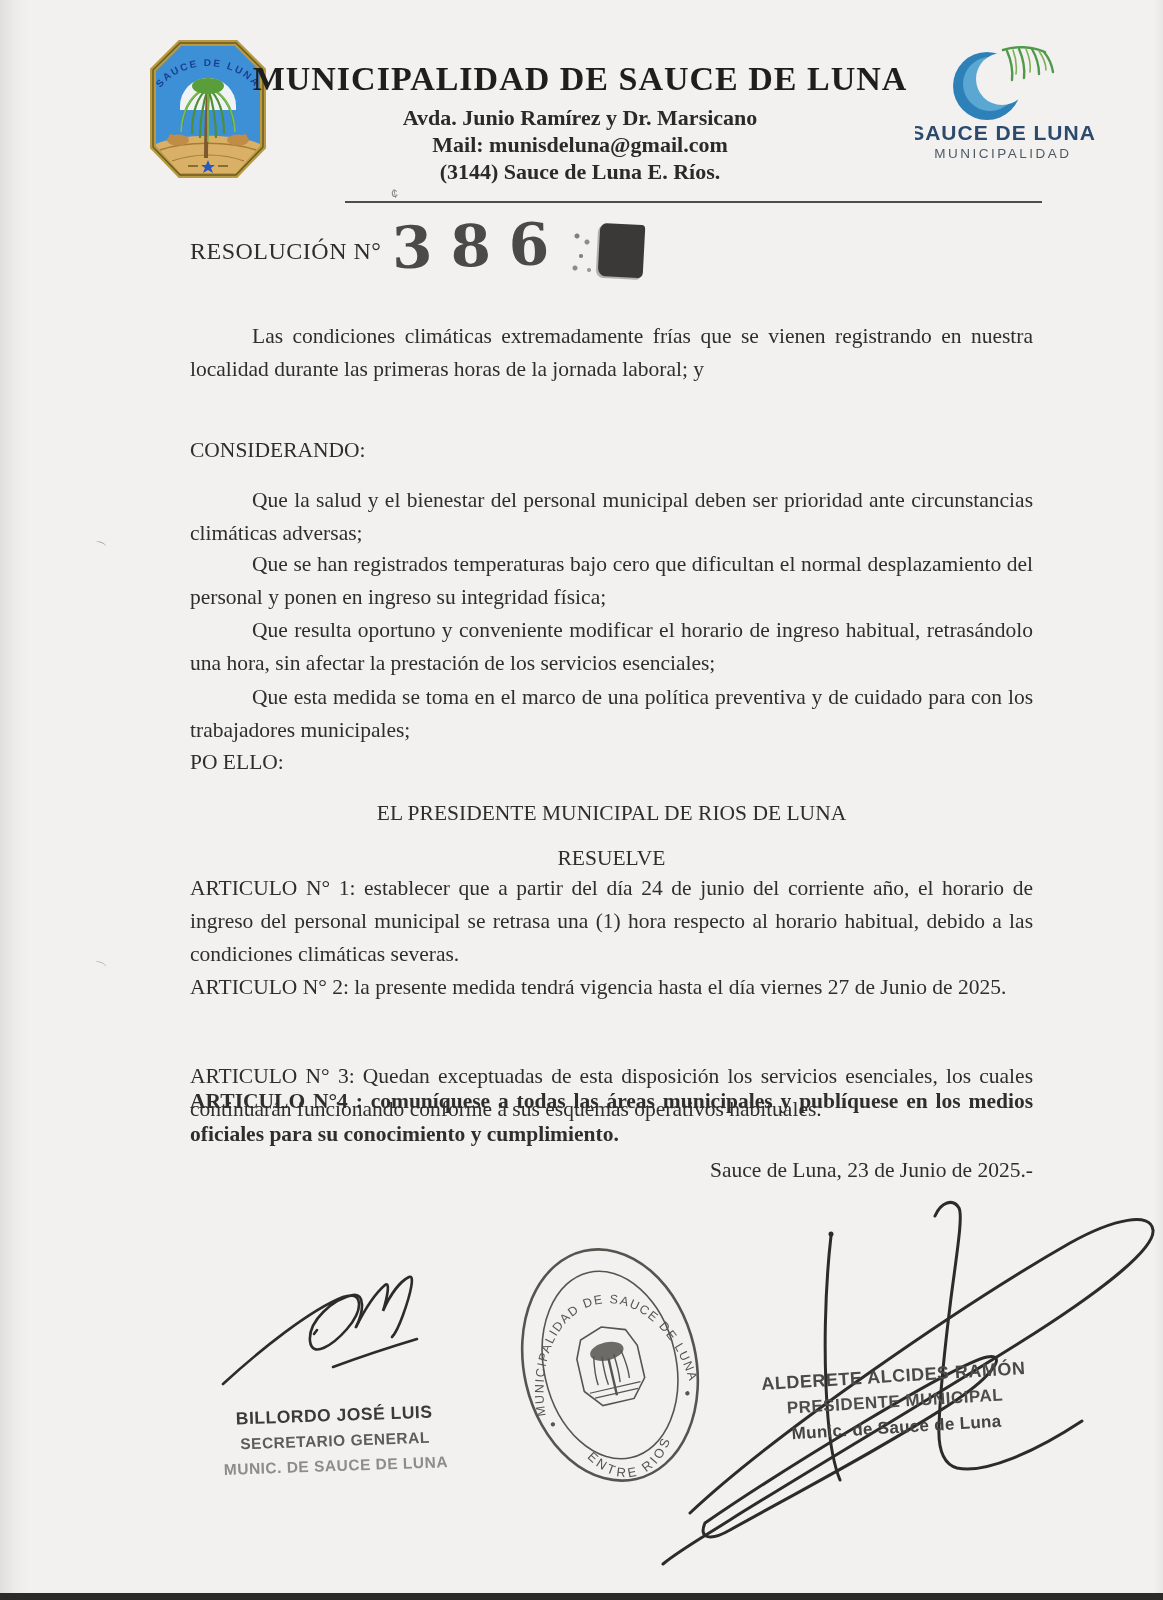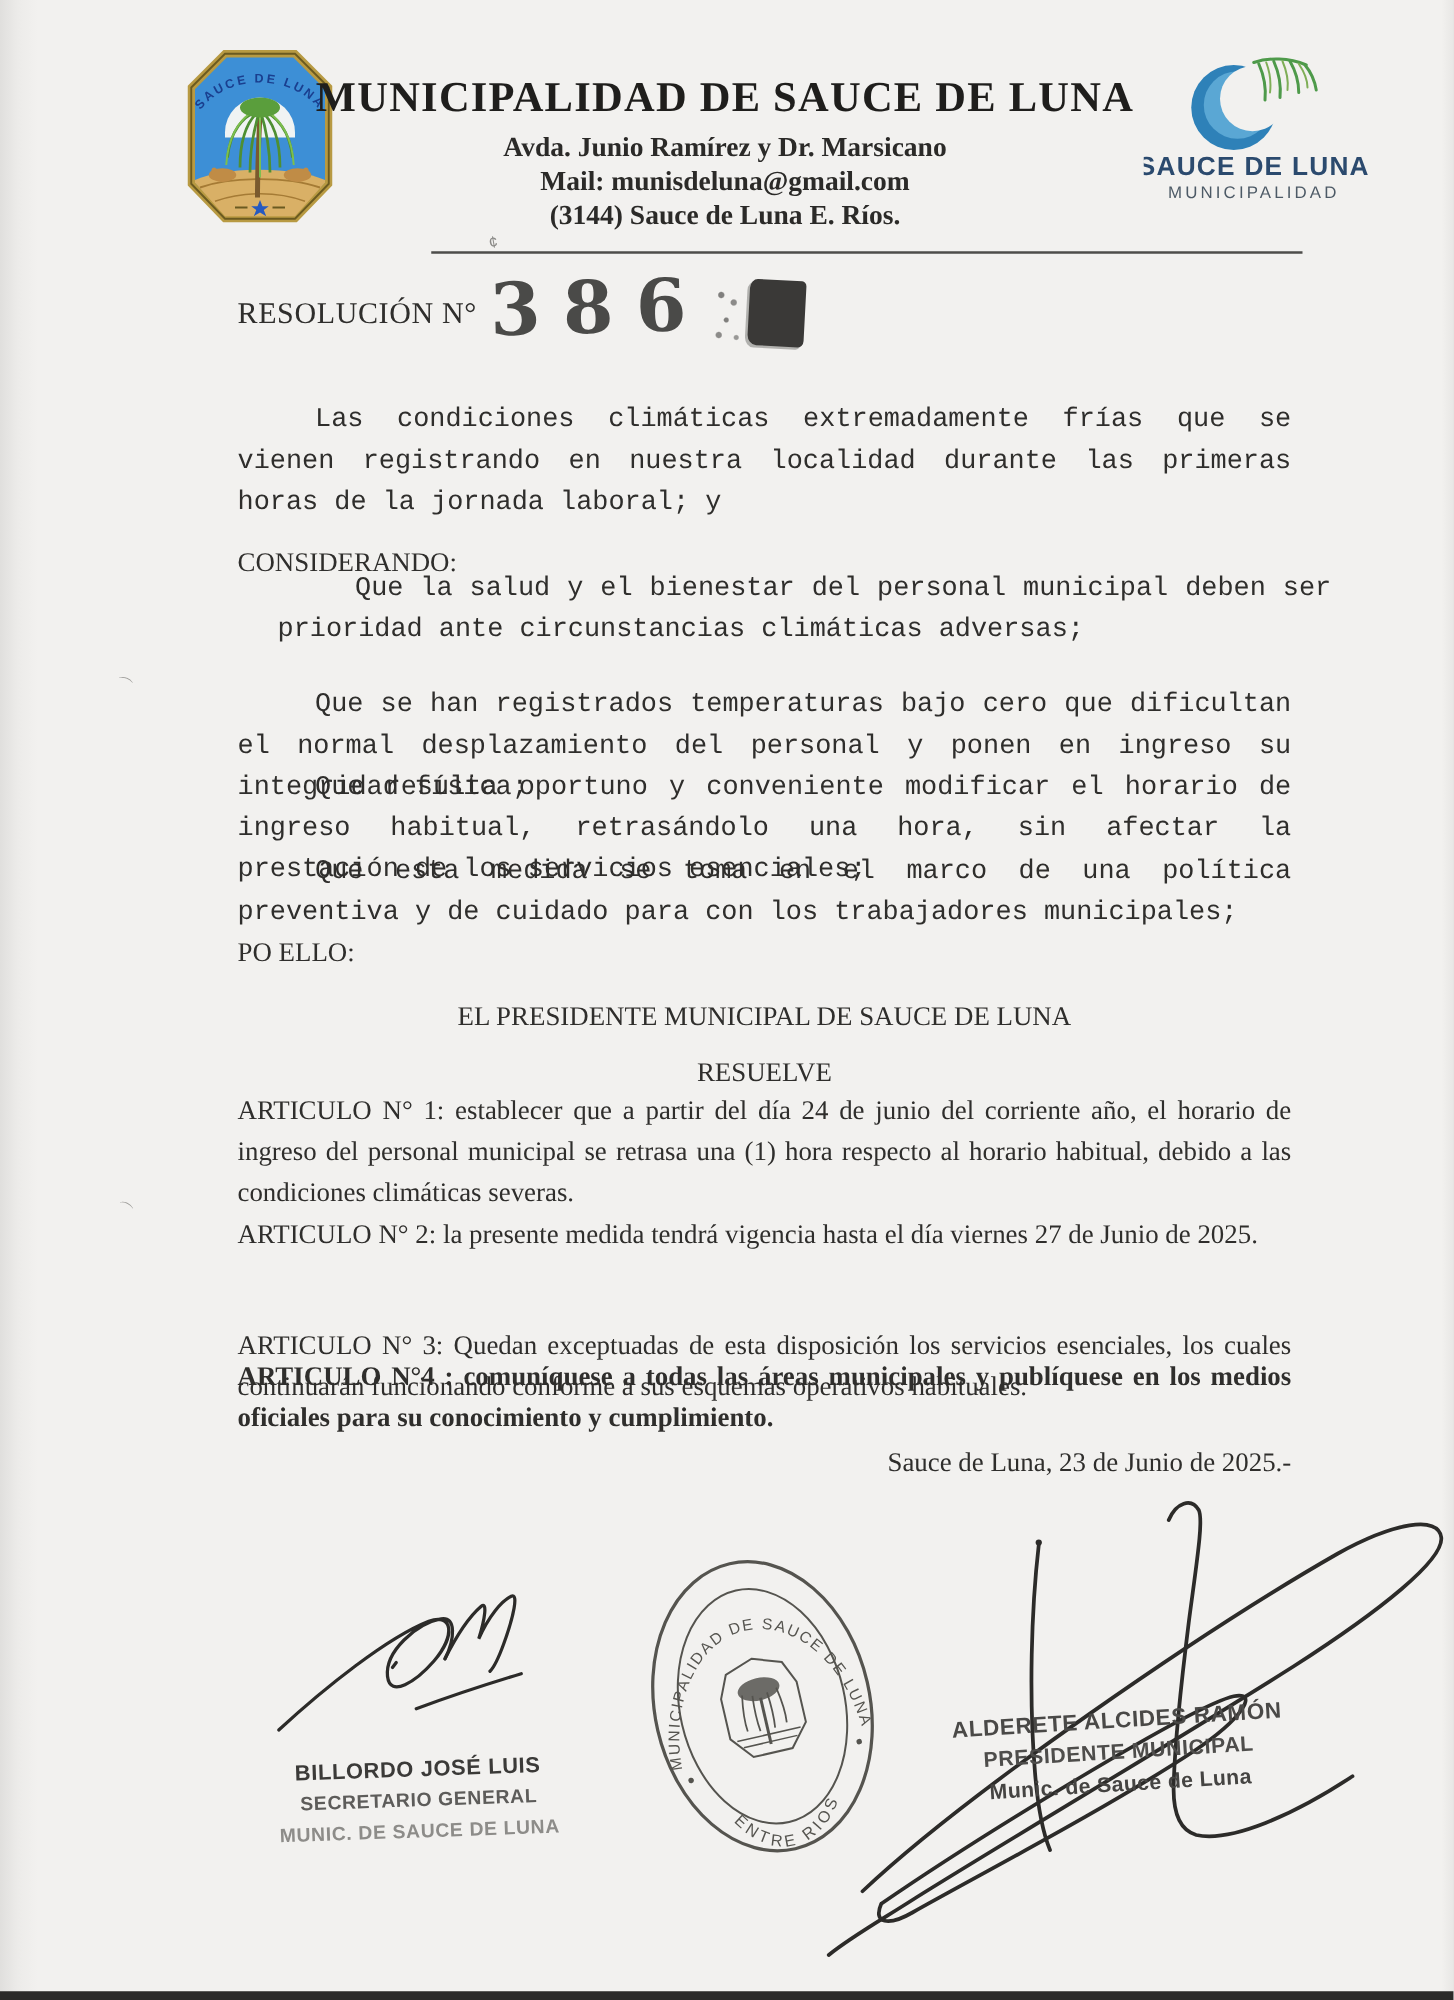--- a/index.html
+++ b/index.html
@@ -50,27 +50,27 @@
       radial-gradient(circle 2px at 20px 40px,#8a8987 0 1.5px,transparent 2.5px);
     opacity:.85;
   }
 
   
   .para{
     position:absolute;left:190px;width:843px;
     font-size:21.5px;line-height:33px;
     text-align:justify;margin:0;
   }
-  .indent{text-indent:62px;font-family:Liberation Mono, monospace;}
+  .indent{text-indent:62px;}
   .centered{text-align:center;}
   .right{text-align:right;}
   #p-visto-label{top:274px;}
   #p-visto{top:320px;}
   #p-considerando{top:434px;}
-  #p-c0{top:455px;margin-left:32px;}
+  #p-c0{top:484px;}
   #p-c1{top:548px;}
   #p-c2{top:614px;}
   #p-c3{top:681px;}
   #p-poello{top:746px;}
   #p-pres{top:797px;}
   #p-resuelve{top:842px;}
   #p-art0{top:872px;}
   #p-art1{top:971px;}
   #p-art2{top:1013px;margin-top:47px;}
   #p-art3{top:1085px;font-weight:bold;}
@@ -186,21 +186,21 @@
 
   <p class="para indent" id="p-visto">Las condiciones climáticas extremadamente frías que se vienen registrando en nuestra localidad durante las primeras horas de la jornada laboral; y</p>
 
   <p class="para" id="p-considerando">CONSIDERANDO:</p>
   <p class="para indent" id="p-c0">Que la salud y el bienestar del personal municipal deben ser prioridad ante circunstancias climáticas adversas;</p>
   <p class="para indent" id="p-c1">Que se han registrados temperaturas bajo cero que dificultan el normal desplazamiento del personal y ponen en ingreso su integridad física;</p>
   <p class="para indent" id="p-c2">Que resulta oportuno y conveniente modificar el horario de ingreso habitual, retrasándolo una hora, sin afectar la prestación de los servicios esenciales;</p>
   <p class="para indent" id="p-c3">Que esta medida se toma en el marco de una política preventiva y de cuidado para con los trabajadores municipales;</p>
 
   <p class="para" id="p-poello">PO ELLO:</p>
-  <p class="para centered" id="p-pres">EL PRESIDENTE MUNICIPAL  DE SAUCE DE LUNA</p>
+  <p class="para centered" id="p-pres">EL PRESIDENTE MUNICIPAL  DE RIOS DE LUNA</p>
   <p class="para centered" id="p-resuelve">RESUELVE</p>
 
   <p class="para" id="p-art0">ARTICULO  N° 1: establecer que a partir del día 24 de junio del corriente año, el horario de ingreso del personal municipal se retrasa una (1) hora respecto al horario habitual, debido a las condiciones climáticas severas.</p>
   <p class="para" id="p-art1">ARTICULO N° 2: la presente medida tendrá vigencia hasta el día viernes 27 de Junio de 2025.</p>
   <p class="para" id="p-art2">ARTICULO N° 3: Quedan exceptuadas de esta disposición los servicios esenciales, los cuales continuarán funcionando conforme a sus esquemas operativos habituales.</p>
   <p class="para" id="p-art3">ARTICULO N°4 :  comuníquese a todas las áreas municipales y publíquese en los medios oficiales para su conocimiento y cumplimiento.</p>
 
   <p class="para right" id="p-date">Sauce de Luna, 23 de Junio de 2025.-</p>
 
   <svg class="sig-left-svg" viewBox="0 0 215 128">

